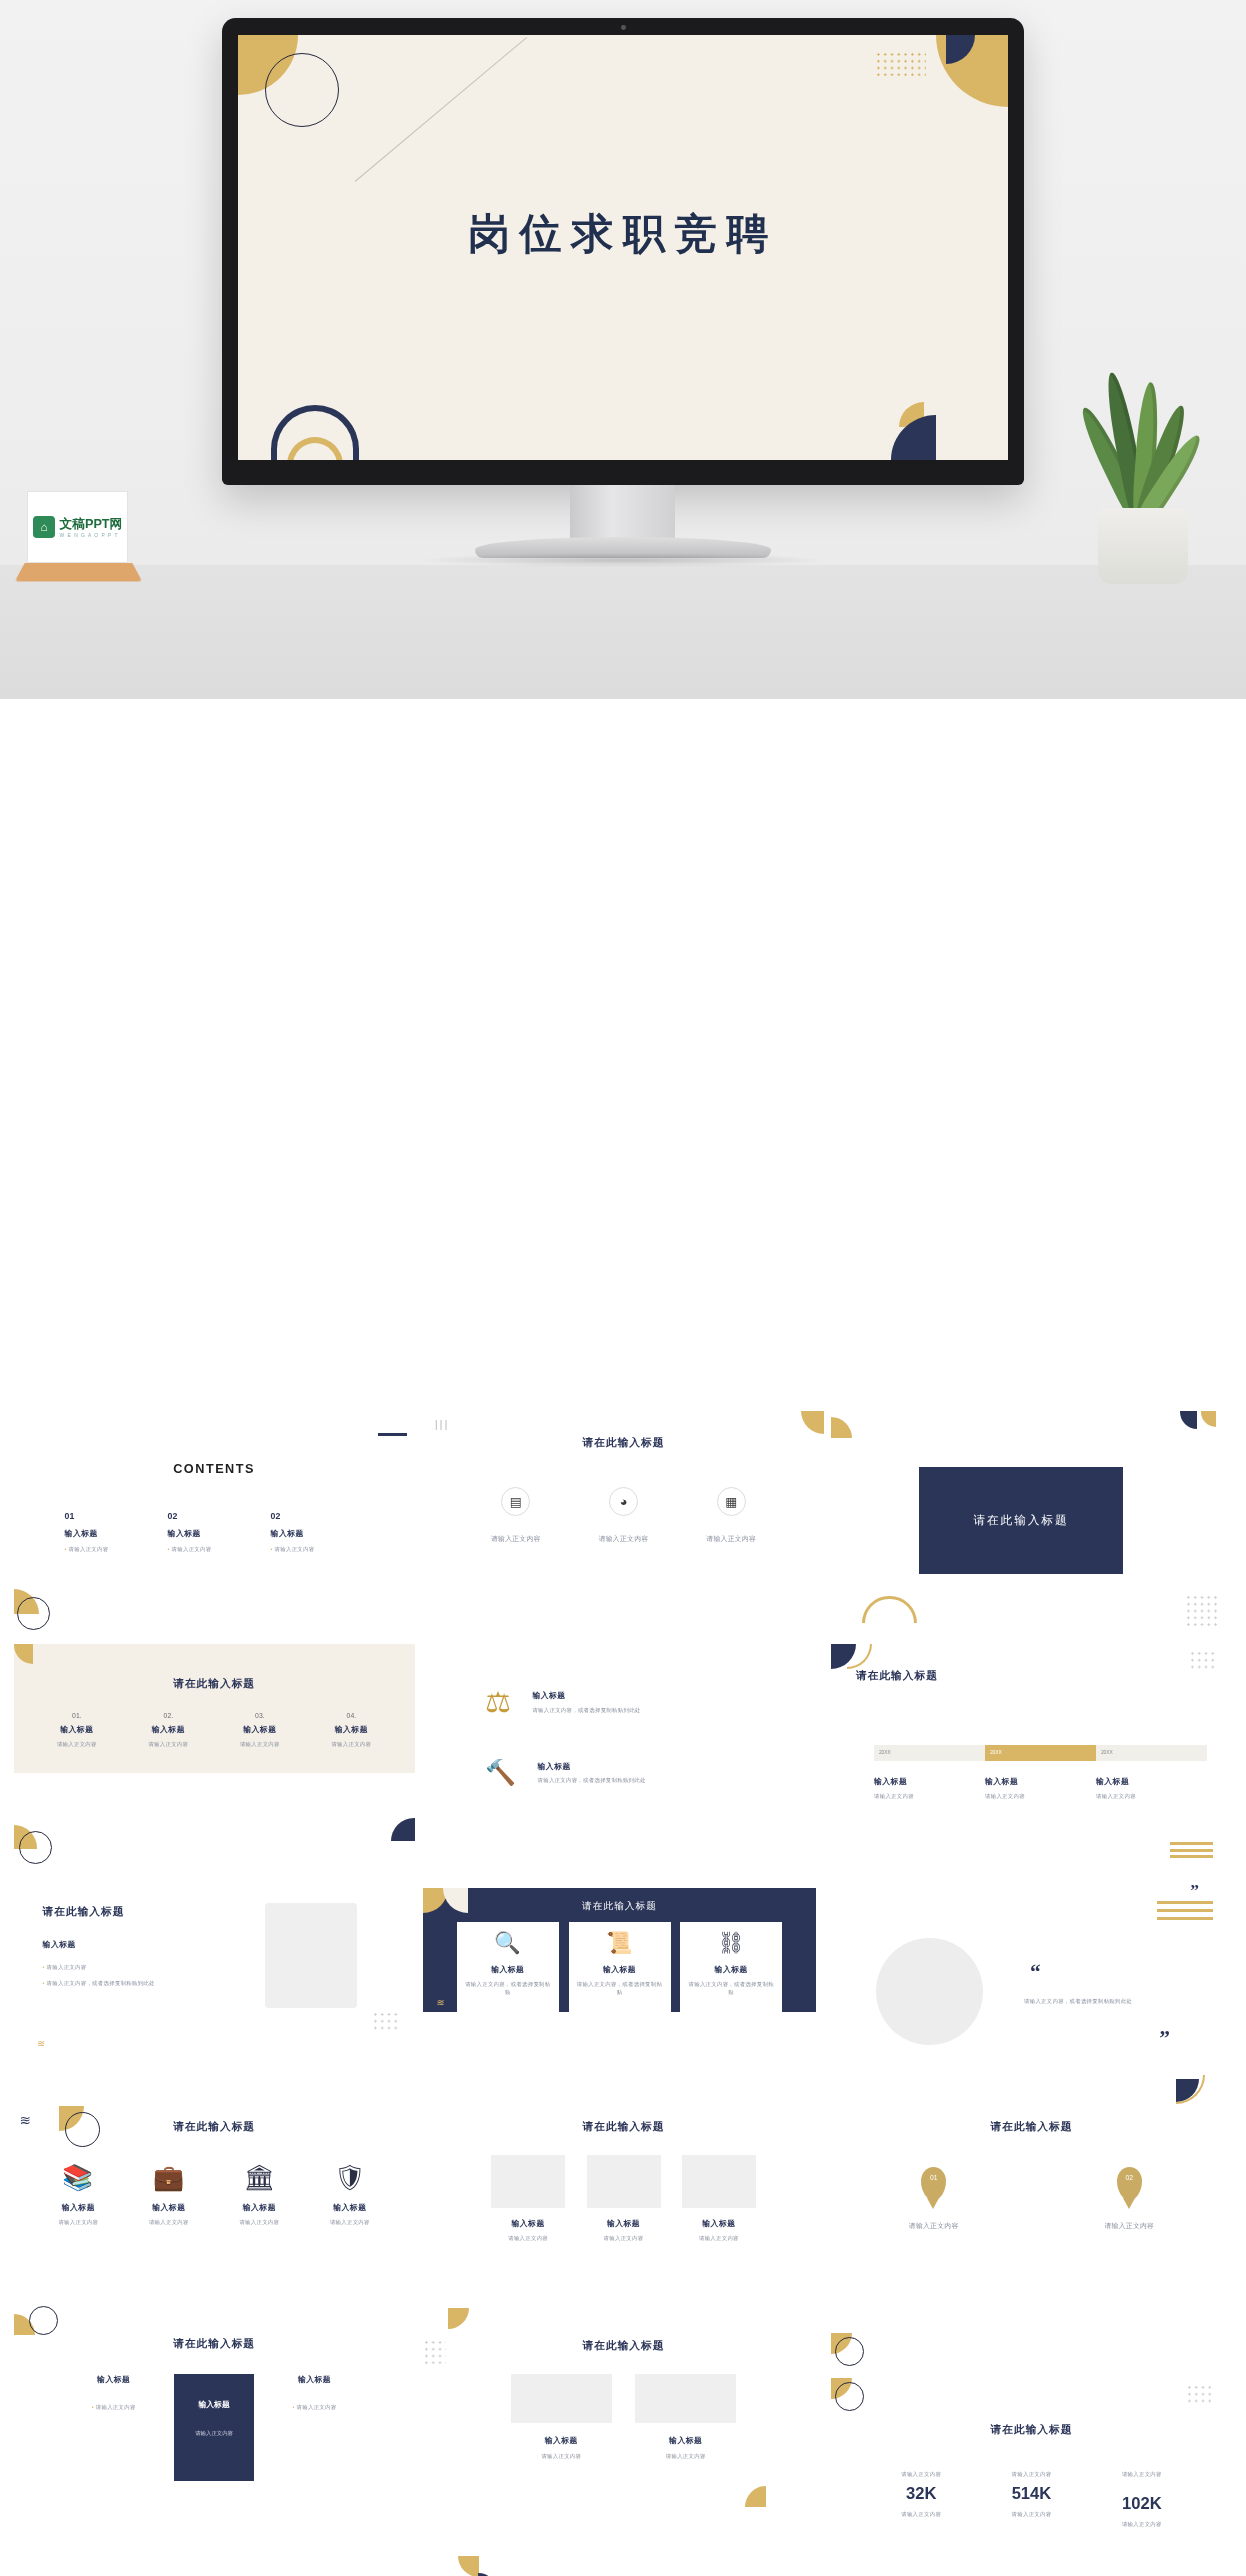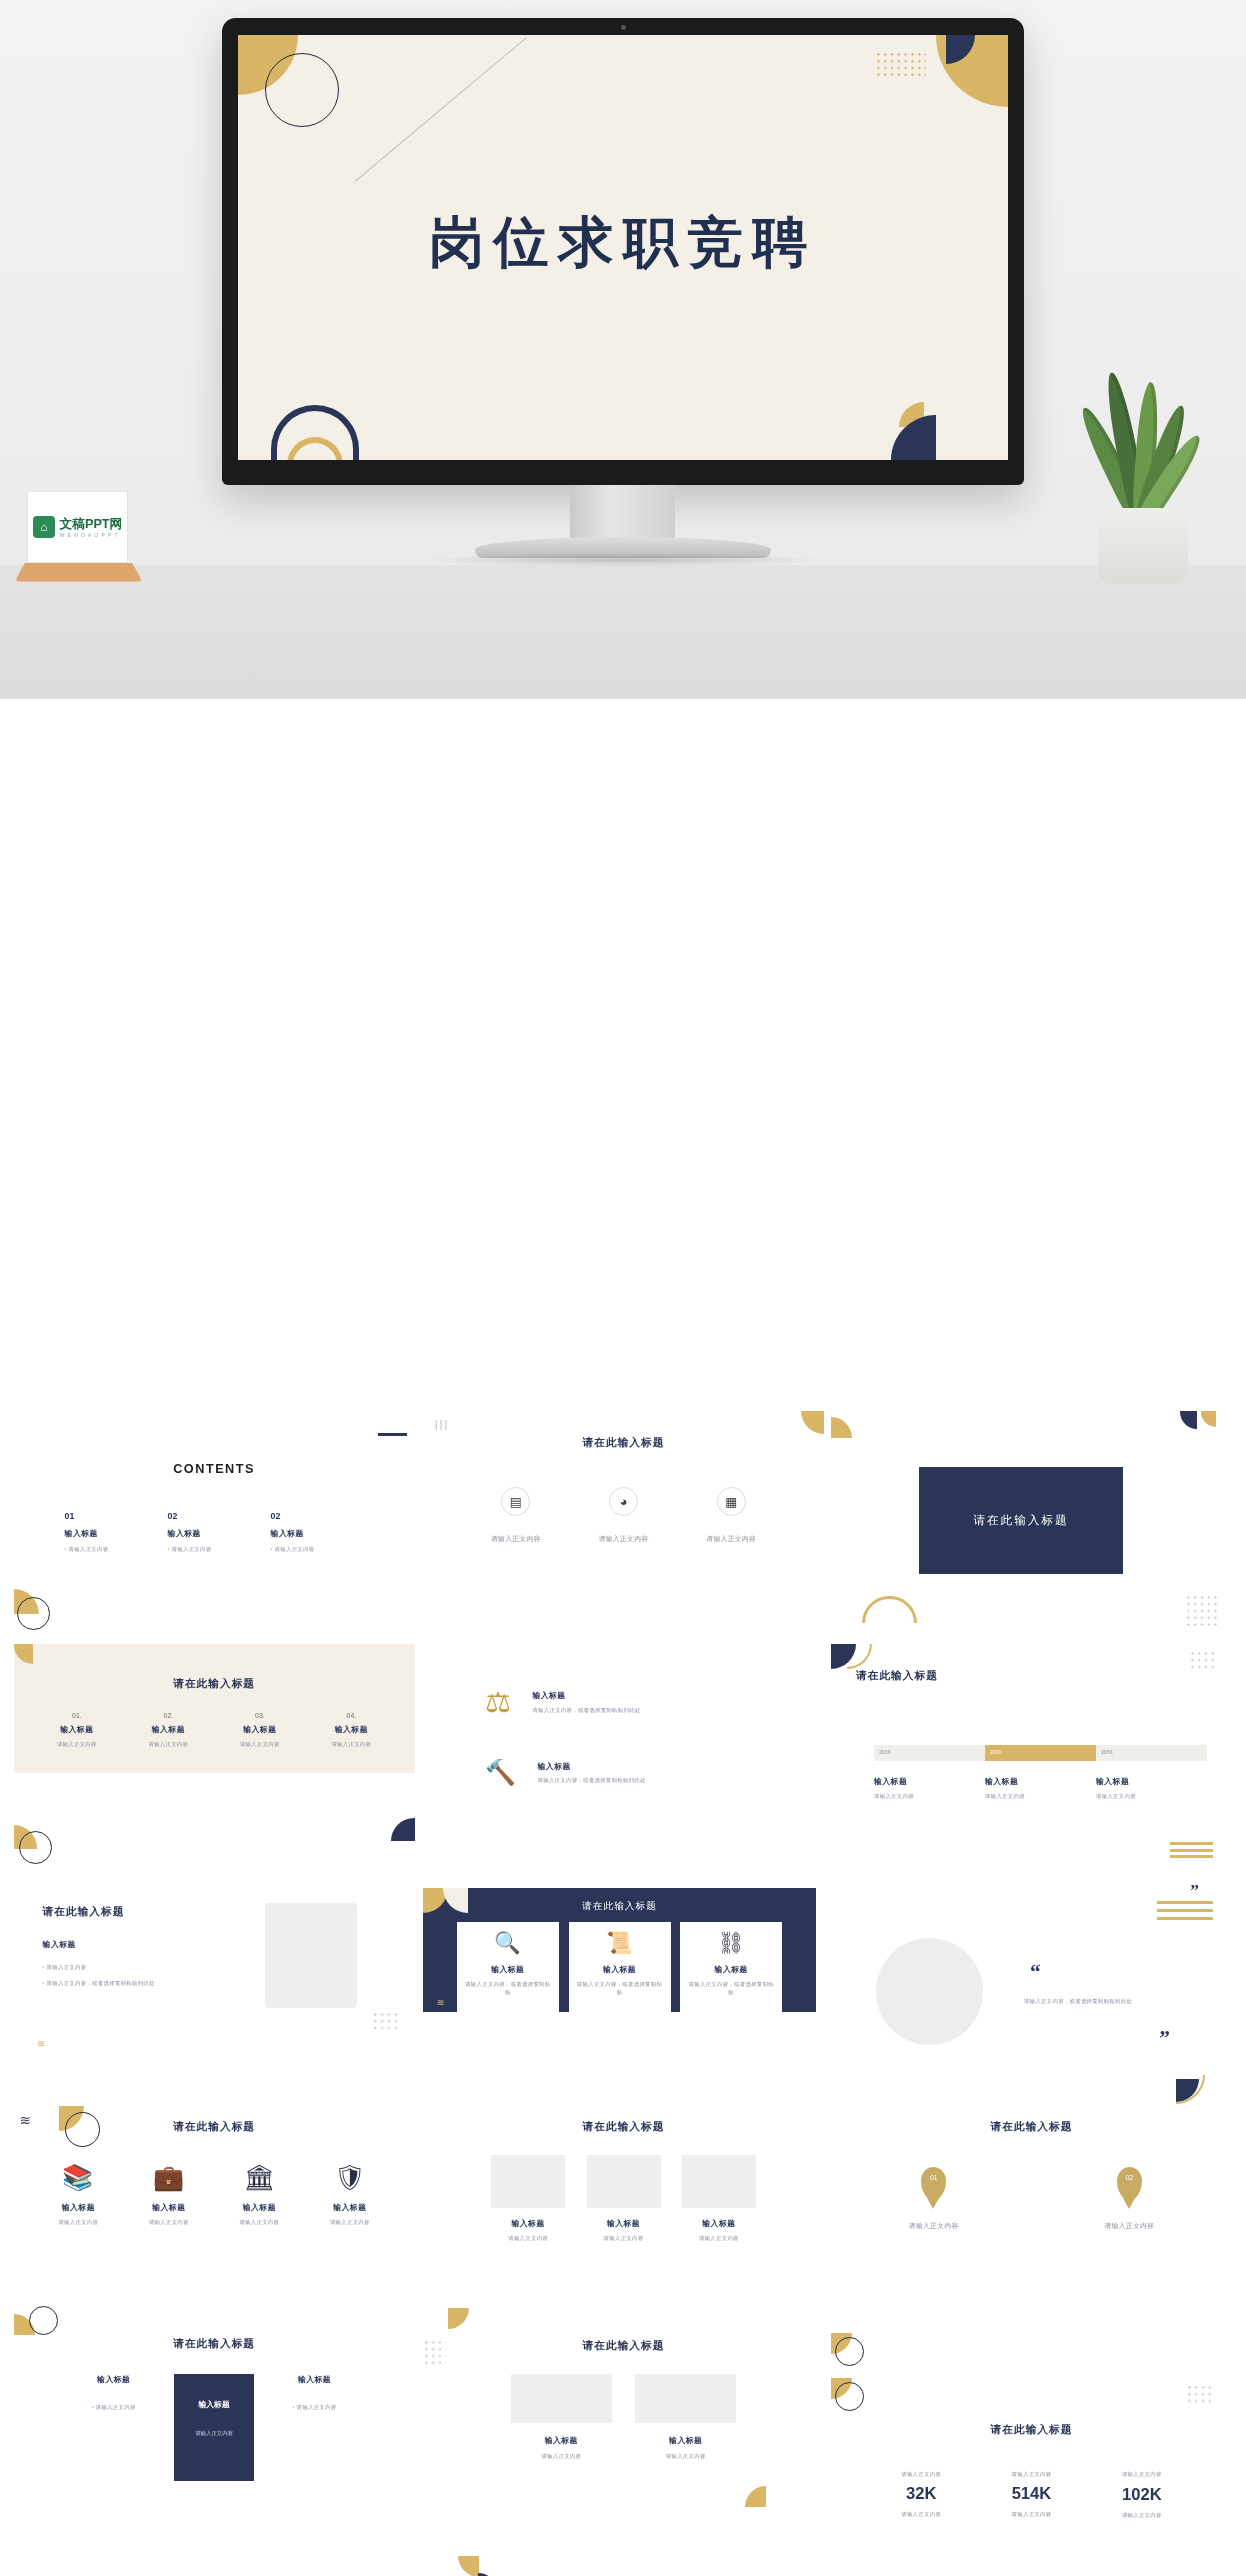--- a/index.html
+++ b/index.html
@@ -47,21 +47,21 @@
     border-radius: 60% 60% 9.7px 9.7px / 70% 70% 9.7px 9.7px;
   }
   .stand-shadow {
     position:absolute; left:50%; margin-left:-204px; top:553px; width:409px; height:13.6px;
     background: radial-gradient(ellipse at center, rgba(0,0,0,.18), rgba(0,0,0,0) 70%);
   }
 
   .hero-title {
     position: absolute; left: 0; right: 0; top: 171px;
     text-align: center;
-    font-size: 55px; font-weight: 700; letter-spacing: 9.7px;
+    font-size: 42px; font-weight: 700; letter-spacing: 9.7px;
     color: #22304f;
   }
   .hero-sub {
     position: absolute; left: 0; right: 0; top: 255px;
     text-align: center; font-size: 15.6px; letter-spacing: 2.9px; color: #3e4456;
   }
   .hero-meta {
     position: absolute; left: 0; right: 0; top: 292px;
     text-align: center; font-size: 14.6px; letter-spacing: 1.9px; color: #3e4456;
   }
@@ -528,21 +528,21 @@
         <div class="bigstat" style="margin-top:5.8px;">32K</div>
         <div class="s-sub" style="margin-top:5.8px;">请输入正文内容</div>
       </div>
       <div class="center">
         <div class="s-sub">请输入正文内容</div>
         <div class="bigstat" style="margin-top:5.8px;">514K</div>
         <div class="s-sub" style="margin-top:5.8px;">请输入正文内容</div>
       </div>
       <div class="center">
         <div class="s-sub">请输入正文内容</div>
-        <div class="bigstat" style="margin-top:7px;">102K</div>
+        <div class="bigstat" style="margin-top:16px;">102K</div>
         <div class="s-sub" style="margin-top:5.8px;">请输入正文内容</div>
       </div>
     </div>
   </div>
 
   <div class="slide" style="left:13.6px;top:1841px;width:401px;height:226px;">
     
     
     
     

